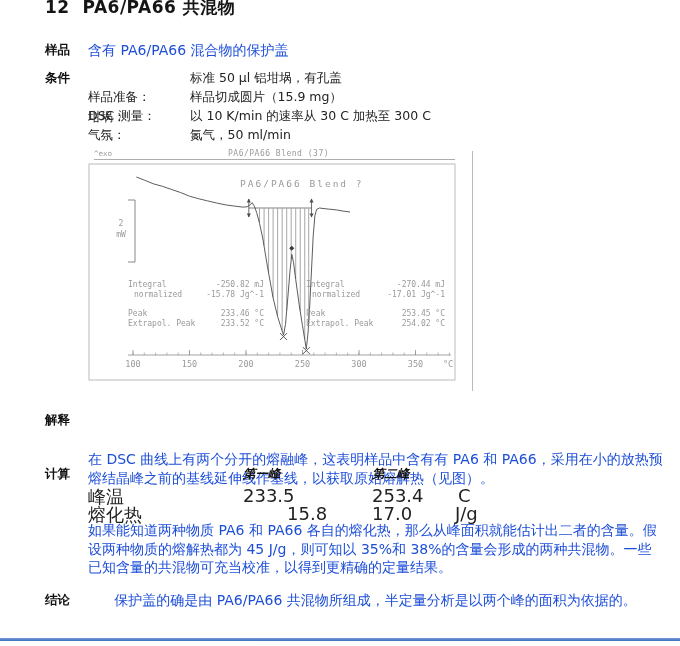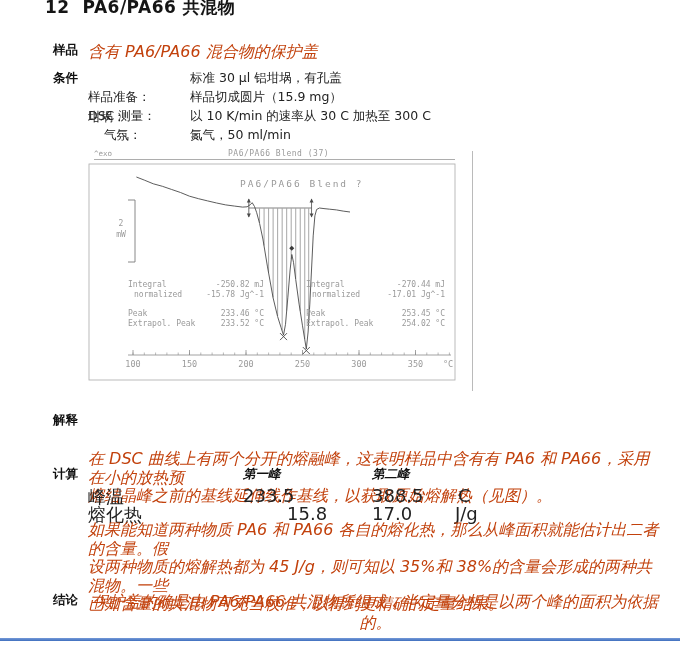--- a/index.html
+++ b/index.html
@@ -5,22 +5,22 @@
   html,body{margin:0;padding:0;background:#ffffff;}
   .page{
     position:relative;width:680px;height:646px;background:#ffffff;overflow:hidden;
     font-family:"DejaVu Sans",sans-serif;color:#1f1f1f;
   }
   .abs{position:absolute;}
   .doc-title{
     left:45px;top:-4px;font-size:17px;font-weight:700;letter-spacing:.5px;
     white-space:pre;color:#151515;
   }
-  .sec-label{font-size:12.5px;font-weight:700;color:#111;margin-left:8px;}
-  .body-text{font-size:16px;color:#c2410c;font-style:italic;}
+  .sec-label{font-size:12.5px;font-weight:700;color:#111;}
+  .body-text{font-size:14px;color:#1d4ed8;}
   .pre{white-space:pre-line;line-height:18.5px;}
   .cond-name{font-size:12.5px;color:#222;}
   .cond-val{font-size:12.5px;color:#222;}
   .calc-cell{font-size:18px;color:#222;}
   .calc-head{font-size:12.5px;font-weight:700;color:#111;font-style:italic;}
   .bottom-rule{
     left:0;top:638px;width:680px;height:3px;
     background:linear-gradient(#7499d8,#3f6fbe);
   }
   #dsc-svg{position:absolute;left:88px;top:148px;width:387px;height:247px;}
@@ -31,26 +31,26 @@
 
 <div class="page">
 
   <div class="abs doc-title">12  PA6/PA66 共混物</div>
 
   <div class="abs sec-label" style="left:45px;top:42px;">样品</div>
   <div class="abs body-text" style="left:88px;top:42px;">含有 PA6/PA66 混合物的保护盖</div>
 
   <div class="abs sec-label" style="left:45px;top:70px;">条件</div>
   <div class="abs cond-name" style="left:88px;top:70px;margin-top:39px;">坩埚：</div>
-  <div class="abs cond-val" style="left:190px;top:70px;">标准 30 µl 铝坩埚，有孔盖</div>
+  <div class="abs cond-val" style="left:190px;top:70px;">标准 50 µl 铝坩埚，有孔盖</div>
   <div class="abs cond-name" style="left:88px;top:89px;">样品准备：</div>
   <div class="abs cond-val" style="left:190px;top:89px;">样品切成圆片（15.9 mg）</div>
   <div class="abs cond-name" style="left:88px;top:108px;">DSC 测量：</div>
   <div class="abs cond-val" style="left:190px;top:108px;">以 10 K/min 的速率从 30 C 加热至 300 C</div>
-  <div class="abs cond-name" style="left:104px;top:127px;">气氛：</div>
+  <div class="abs cond-name" style="left:88px;top:127px;">气氛：</div>
   <div class="abs cond-val" style="left:190px;top:127px;">氮气，50 ml/min</div>
 
   <svg id="dsc-svg" viewBox="0 0 387 247">
       <text x="6" y="8" font-size="7.5" fill="#9a9a9a">^exo</text>
       <text x="140" y="8" font-size="8" letter-spacing="0.5" fill="#9a9a9a">PA6/PA66 Blend (37)</text>
       <line x1="6" y1="11.5" x2="367" y2="11.5" stroke="#8a8a8a" stroke-width="0.7"></line>
       <rect x="1" y="16" width="366" height="216" fill="none" stroke="#b3b3b3" stroke-width="0.9"></rect>
       <line x1="384.5" y1="3" x2="384.5" y2="243" stroke="#a8a8a8" stroke-width="0.8"></line>
       <text x="152" y="39" font-size="9.5" letter-spacing="2" fill="#9a9a9a">PA6/PA66 Blend ?</text>
       <path d="M40,52 H47 V114 H40" fill="none" stroke="#7a7a7a" stroke-width="0.9"></path>
@@ -145,21 +145,21 @@
   <div class="abs sec-label" style="left:45px;top:412px;">解释</div>
   <div class="abs body-text pre" style="left:88px;top:412px;width:575px;margin-top:38px;">在 DSC 曲线上有两个分开的熔融峰，这表明样品中含有有 PA6 和 PA66，采用在小的放热预
 熔结晶峰之前的基线延伸线作基线，以获取原始熔解热（见图）。</div>
 
   <div class="abs sec-label" style="left:45px;top:466px;">计算</div>
   <div class="abs calc-head" style="left:243px;top:466px;">第一峰</div>
   <div class="abs calc-head" style="left:372px;top:466px;">第二峰</div>
 
   <div class="abs calc-cell" style="left:88px;top:485px;">峰温</div>
   <div class="abs calc-cell" style="left:243px;top:485px;">233.5</div>
-  <div class="abs calc-cell" style="left:372px;top:485px;">388.5</div>
+  <div class="abs calc-cell" style="left:372px;top:485px;">253.4</div>
   <div class="abs calc-cell" style="left:458px;top:485px;">C</div>
 
   <div class="abs calc-cell" style="left:88px;top:503px;">熔化热</div>
   <div class="abs calc-cell" style="left:243px;top:503px;margin-left:44px;">15.8</div>
   <div class="abs calc-cell" style="left:372px;top:503px;">17.0</div>
   <div class="abs calc-cell" style="left:455px;top:503px;">J/g</div>
 
   <div class="abs body-text pre" style="left:88px;top:521px;width:580px;">如果能知道两种物质 PA6 和 PA66 各自的熔化热，那么从峰面积就能估计出二者的含量。假
 设两种物质的熔解热都为 45 J/g，则可知以 35%和 38%的含量会形成的两种共混物。一些
 已知含量的共混物可充当校准，以得到更精确的定量结果。</div>

